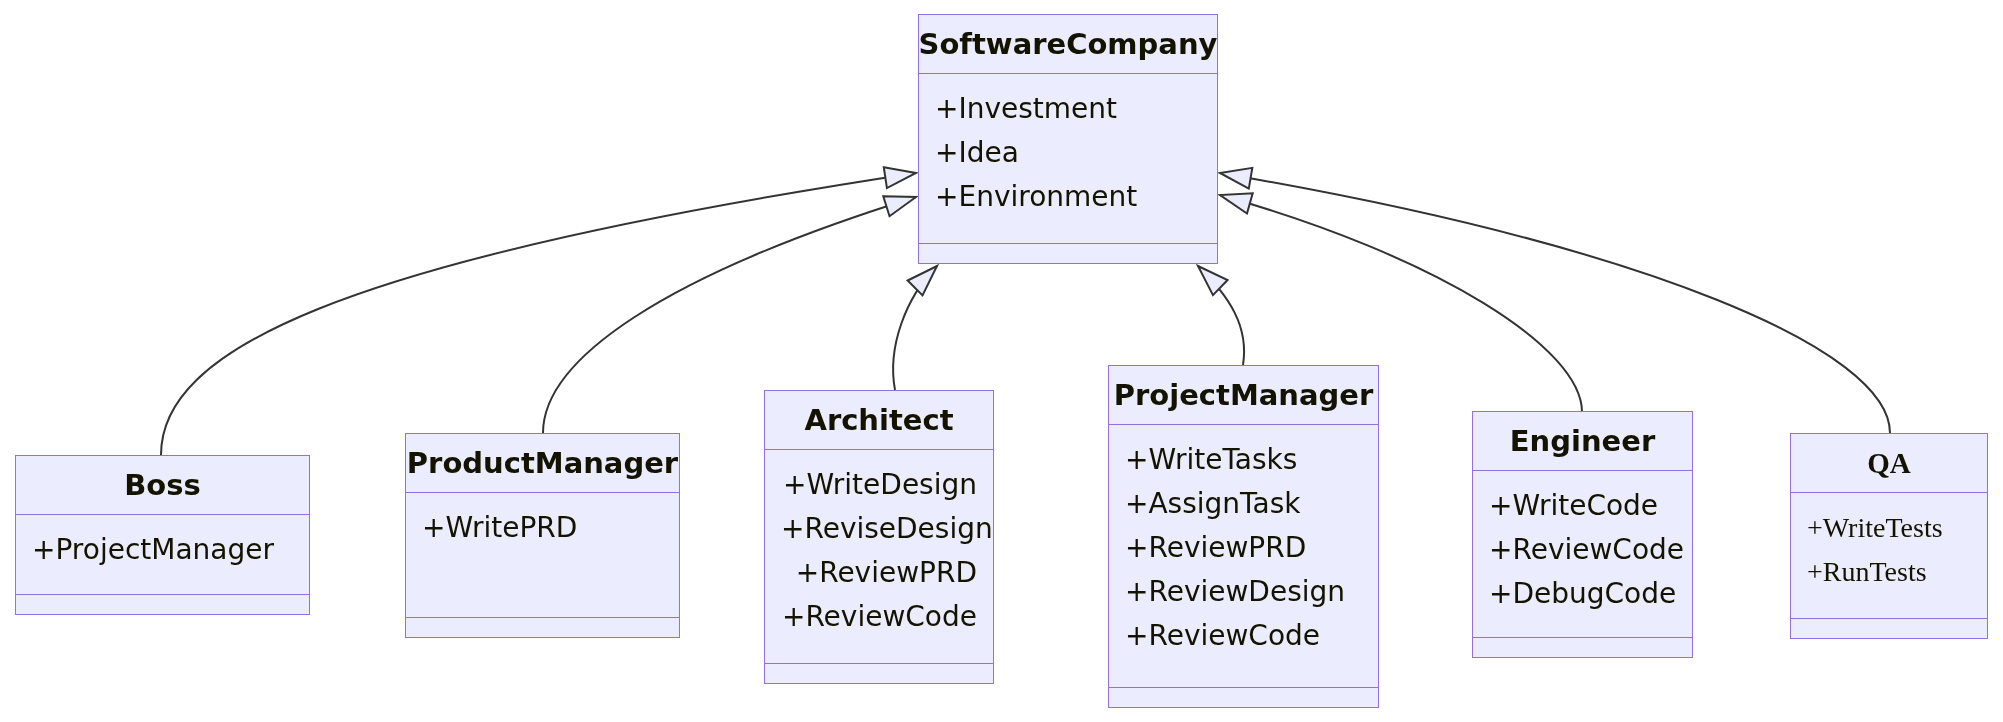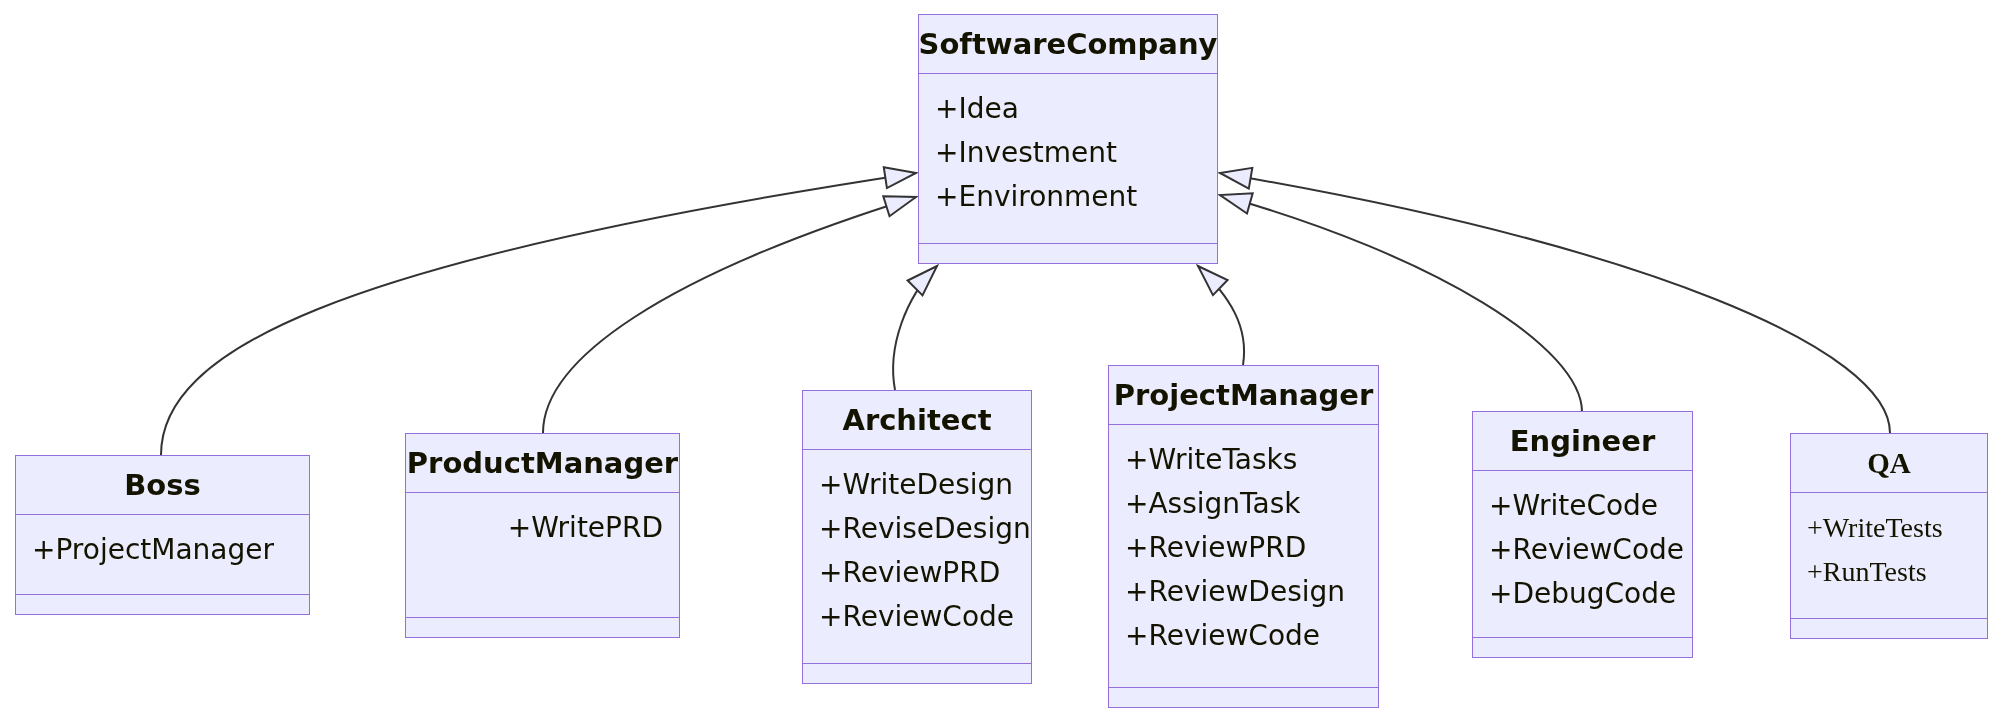--- a/index.html
+++ b/index.html
@@ -70,44 +70,44 @@
     <path class="edge" d="M 543 433 C 543 360, 662 276, 916 197" marker-end="url(#tri)"></path>
     <path class="edge" d="M 895 390 C 887 347, 906 297, 937 266" marker-end="url(#tri)"></path>
     <path class="edge" d="M 1243 365 C 1249 327, 1230 297, 1198 266" marker-end="url(#tri)"></path>
     <path class="edge" d="M 1582 412 C 1582 348, 1437 256, 1220 195" marker-end="url(#tri)"></path>
     <path class="edge" d="M 1890 433 C 1890 350, 1648 246, 1220 173" marker-end="url(#tri)"></path>
   </svg>
 
   <div class="uml-class" style="left:918px; top:14px; width:300px; height:250px;">
     <div class="uml-title">SoftwareCompany</div>
     <div class="uml-members">
+      <div class="uml-member">+Investment</div>
       <div class="uml-member">+Idea</div>
-      <div class="uml-member">+Investment</div>
       <div class="uml-member">+Environment</div>
     </div>
     <div class="uml-methods"></div>
   </div>
 
   <div class="uml-class" style="left:15px; top:455px; width:295px; height:160px;">
     <div class="uml-title">Boss</div>
     <div class="uml-members">
       <div class="uml-member">+ProjectManager</div>
     </div>
     <div class="uml-methods"></div>
   </div>
 
-  <div class="uml-class" style="left:405px; top:433px; width:275px; height:205px;text-align:right;">
+  <div class="uml-class" style="left:405px; top:433px; width:275px; height:205px;">
     <div class="uml-title">ProductManager</div>
     <div class="uml-members">
       <div class="uml-member">+WritePRD</div>
     </div>
     <div class="uml-methods"></div>
   </div>
 
-  <div class="uml-class" style="left:802px; top:390px; width:230px; height:294px;">
+  <div class="uml-class" style="left:764px; top:390px; width:230px; height:294px;text-align:right;">
     <div class="uml-title">Architect</div>
     <div class="uml-members">
       <div class="uml-member">+WriteDesign</div>
       <div class="uml-member">+ReviseDesign</div>
       <div class="uml-member">+ReviewPRD</div>
       <div class="uml-member">+ReviewCode</div>
     </div>
     <div class="uml-methods"></div>
   </div>
 

